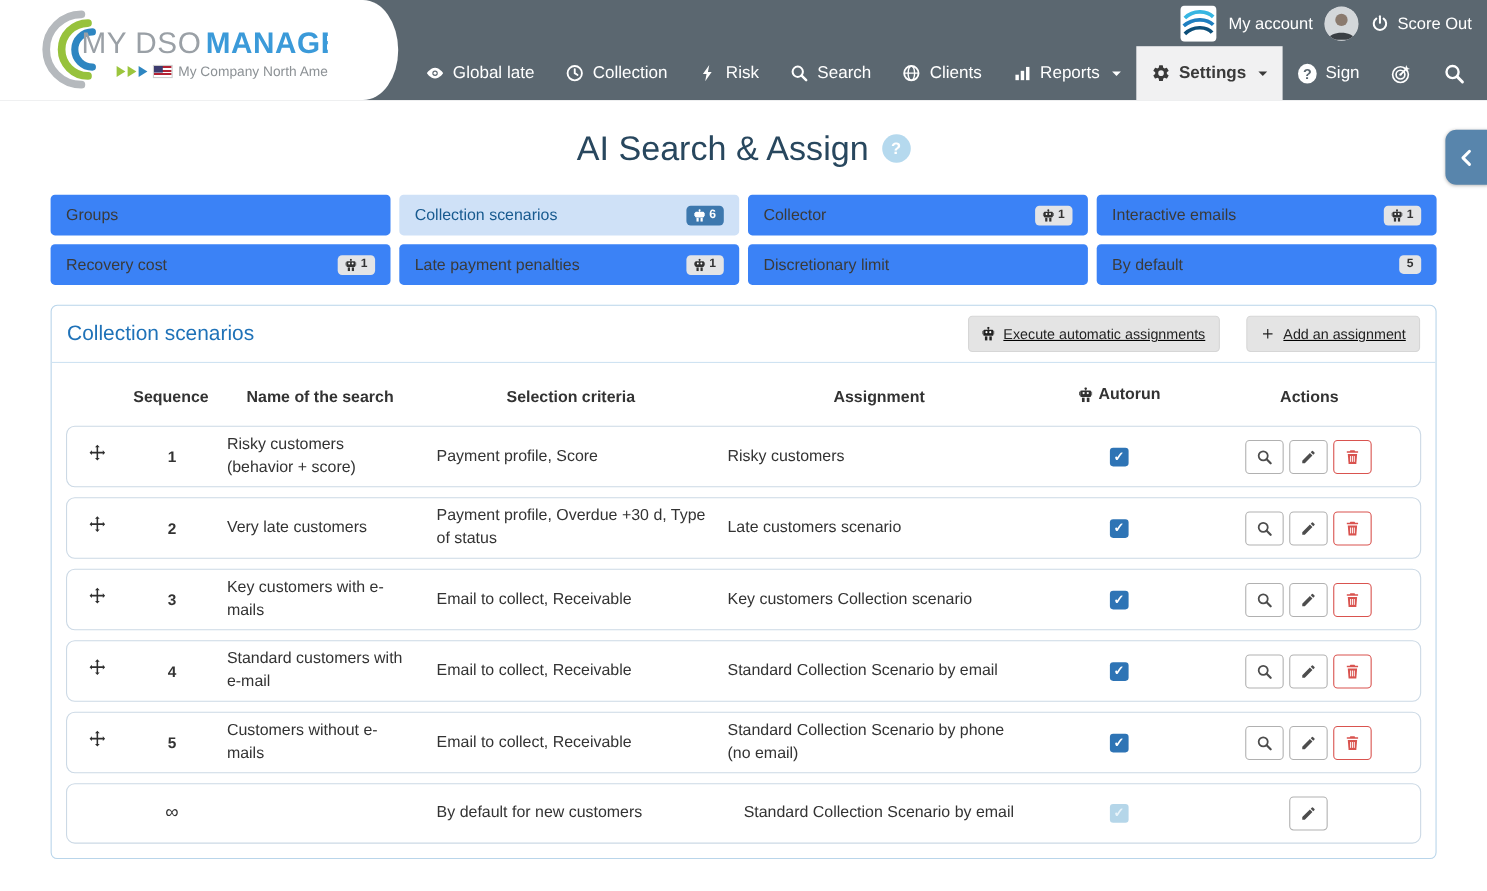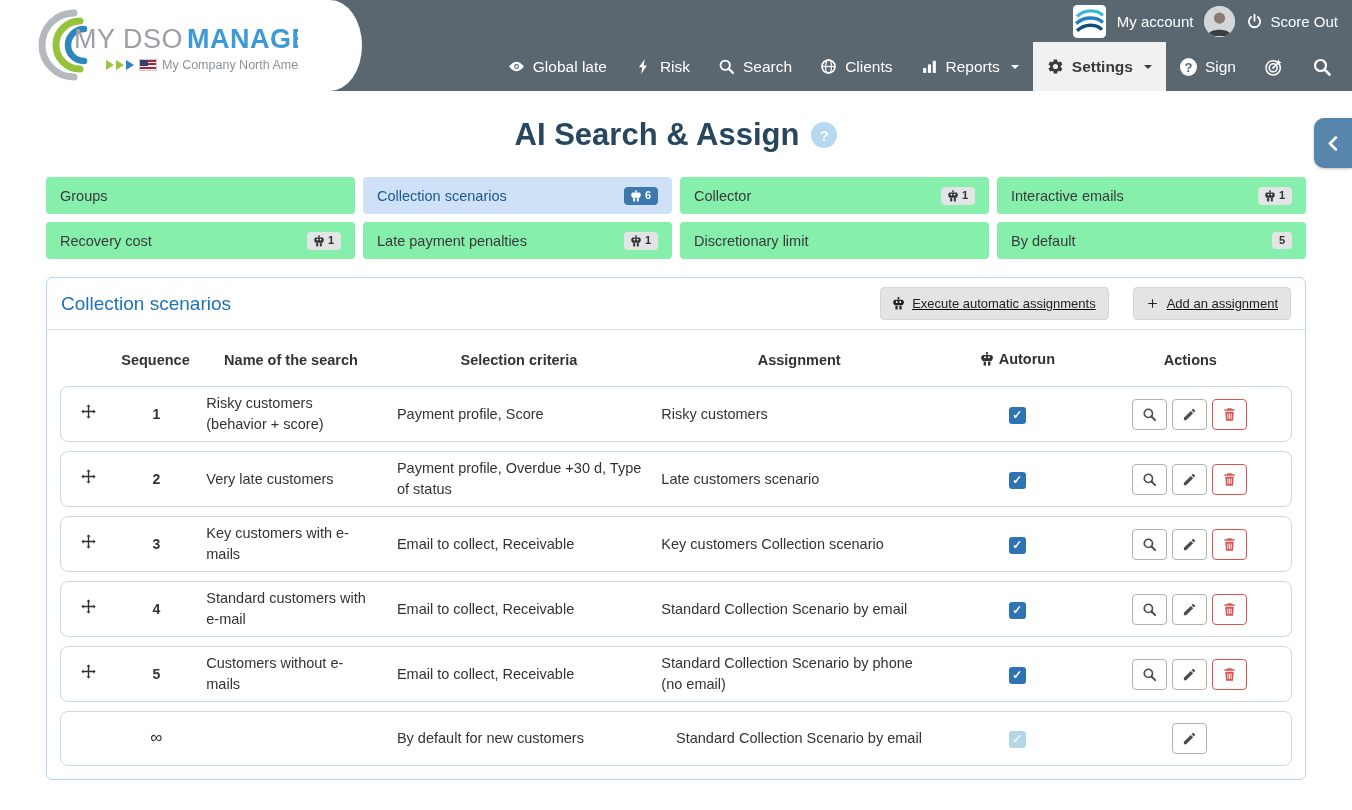--- a/index.html
+++ b/index.html
@@ -34,30 +34,30 @@
   .logo-line1 .lg-blue { color:#3b9ad9; font-weight:bold; margin-left:4px; }
   .logo-line2 { display:flex; align-items:center; gap:5px; margin:3px 0 0 32px; font-size:12.5px; color:#8d9296; }
   .chevrons { display:inline-flex; gap:2px; }
   .tri { width:0; height:0; border-top:5px solid transparent; border-bottom:5px solid transparent; border-left:8px solid #9bc53d; }
   .tri.blue { border-left-color:#2e86c1; }
   .usflag { position:relative; width:18px; height:12px; background:repeating-linear-gradient(#b22234 0 1.7px, #fff 1.7px 3.4px); border:0.5px solid #ccc; }
   .usflag::after { content:""; position:absolute; left:0; top:0; width:8px; height:6px; background:#3c3b6e; }
 
   
   .title-row { margin-top:26px; display:flex; justify-content:center; align-items:center; gap:12px; }
-  .page-title { font-size:31px; color:#28475e; font-weight:700; }
+  .page-title { font-size:31px; color:#28475e; font-weight:400; }
   .help-circle { width:26px; height:26px; border-radius:50%; background:#b5d9ee; color:#fff; display:inline-flex; align-items:center; justify-content:center; font-size:15px; font-weight:bold; cursor:pointer; }
   .help-circle::after { content:"?"; }
 
   .panel-toggle { position:absolute; top:118px; right:0; width:38px; height:50px; background:#5885ac; border:none; border-radius:10px 0 0 10px; display:flex; align-items:center; justify-content:center; color:#fff; cursor:pointer; box-shadow:0 1px 3px rgba(0,0,0,.25); }
   .panel-toggle svg { width:19px; height:19px; }
 
   
   .categories { margin:24px 46px 0; display:grid; grid-template-columns:repeat(4,1fr); gap:8px; }
-  .cat { height:37px; background:#86efac; border-radius:4px; display:flex; align-items:center; justify-content:space-between; padding:0 14px; font-size:14.5px; color:#3a3a3a; cursor:pointer; }
+  .cat { height:37px; background:#3b82f6; border-radius:4px; display:flex; align-items:center; justify-content:space-between; padding:0 14px; font-size:14.5px; color:#3a3a3a; cursor:pointer; }
   .cat.active { background:#cfe1f7; color:#185a8f; }
   .badge { display:inline-flex; align-items:center; gap:4px; background:#e3e4e6; color:#333; border-radius:4px; padding:3px 7px; font-size:11px; font-weight:bold; line-height:1; }
   .cat.active .badge { background:#3d78ae; color:#fff; }
   .badge .ricon { width:10px; height:12px; display:inline-flex; }
 
   
   .panel { margin:18px 46px 0; border:1px solid #b9d5ea; border-radius:6px; background:#fff; }
   .panel-head { display:flex; justify-content:space-between; align-items:center; padding:9px 14px; border-bottom:1px solid #cfe3f2; }
   .panel-title { font-size:19px; color:#1f72b8; font-weight:400; margin:0; }
   .panel-actions { display:flex; gap:24px;text-decoration:underline; }
@@ -154,20 +154,29 @@
 
   <nav class="header-nav" id="main-nav">
       <div class="nav-item">
         <span class="nicon">
           <svg viewBox="0 0 24 24" fill="currentColor">
             <path fill-rule="evenodd" d="M12 5.2C6.2 5.2 1.6 12 1.6 12S6.2 18.8 12 18.8 22.4 12 22.4 12 17.8 5.2 12 5.2zm0 10.3a3.5 3.5 0 1 1 0-7 3.5 3.5 0 0 1 0 7z"></path>
             <circle cx="12" cy="12" r="1.9"></circle>
           </svg>
         </span>
         <span>Global late</span>
+      </div>
+      <div class="nav-item">
+        <span class="nicon">
+          <svg viewBox="0 0 24 24" fill="none" stroke="currentColor" stroke-width="2.4">
+            <circle cx="12" cy="12" r="9.2"></circle>
+            <path d="M12 6.8V12l3.6 2.3" stroke-linecap="round"></path>
+          </svg>
+        </span>
+        <span>Collection</span>
       </div>
       <div class="nav-item">
         <span class="nicon">
           <svg viewBox="0 0 24 24" fill="currentColor">
             <path d="M13.8 1.5 5.6 13.2h4.7L8.6 22.5l8.3-12h-4.8l1.7-9z"></path>
           </svg>
         </span>
         <span>Risk</span>
       </div>
       <div class="nav-item">

